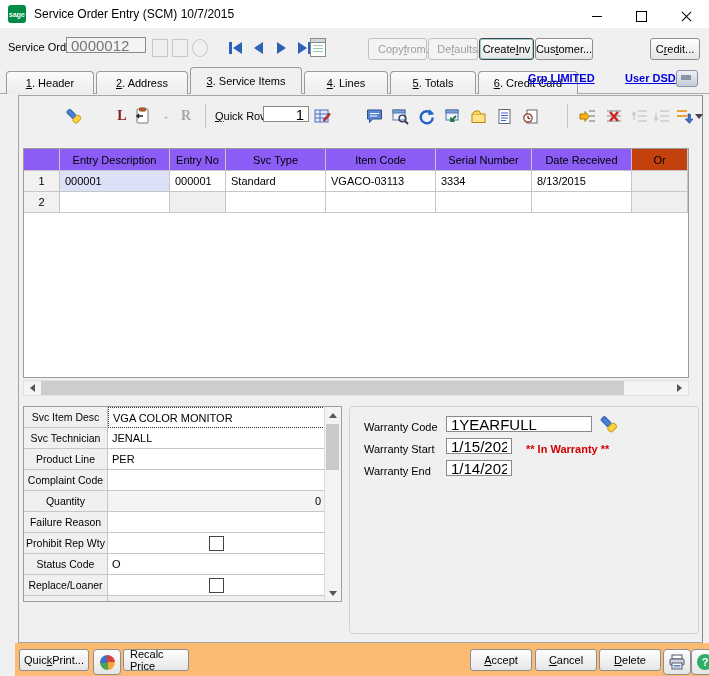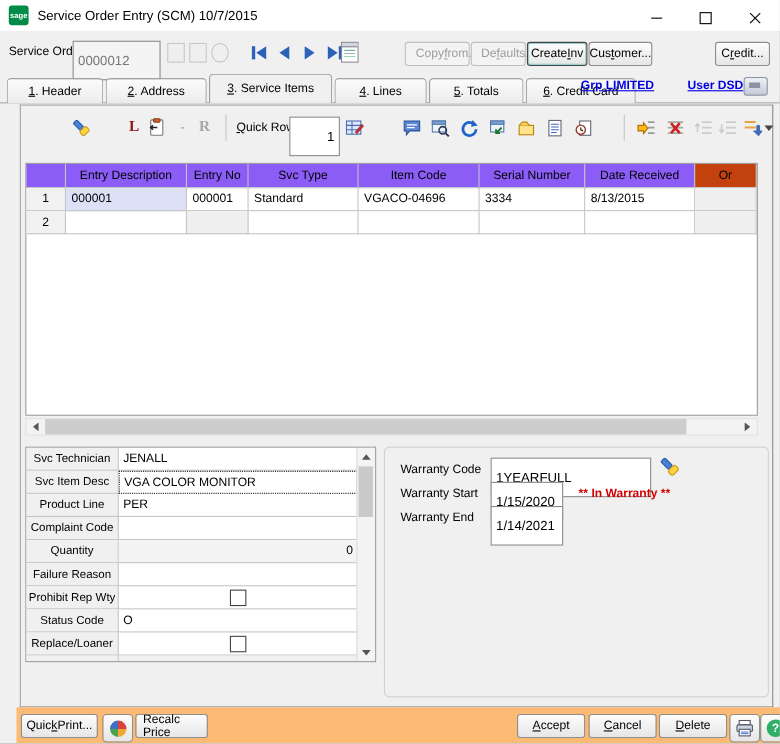--- a/index.html
+++ b/index.html
@@ -13,22 +13,22 @@
   .wincontrols{position:absolute;right:0;top:0;height:32px;display:flex;}
   .wbtn{width:45px;height:32px;display:flex;align-items:center;justify-content:center;}
   .min-glyph{width:10px;height:1px;background:#000;}
   .max-glyph{width:9px;height:9px;border:1px solid #000;}
   .x-glyph{position:relative;width:11px;height:11px;}
   .x-glyph i{position:absolute;left:-1px;top:5px;width:13px;height:1px;background:#000;display:block;}
   .x-glyph i:first-child{transform:rotate(45deg);} .x-glyph i:last-child{transform:rotate(-45deg);}
   
   .row1{position:absolute;left:0;top:32px;width:709px;height:32px;}
   .lbl{position:absolute;top:9px;}
-  .field{border:1px solid #8a8a8a;background:#fff;height:36px;box-sizing:border-box;
-         font-family:"Liberation Sans","DejaVu Sans",sans-serif;font-size:12px;padding:0 4px;}
+  .field{border:1px solid #8a8a8a;background:#fff;height:16px;box-sizing:border-box;
+         font-family:"Liberation Sans","DejaVu Sans",sans-serif;font-size:15px;padding:0 4px;}
   .so-field{position:absolute;left:66px;top:5px;width:80px;background:#f4f4f4;color:#777;}
   .ghost{position:absolute;top:7px;opacity:.33;}
   .gbox{width:14px;height:16px;border:1px solid #777;background:#eee;display:inline-block;}
   .navbtn{position:absolute;top:6px;width:20px;height:20px;display:flex;align-items:center;justify-content:center;gap:1px;}
   .tri-l{width:0;height:0;border-top:6px solid transparent;border-bottom:6px solid transparent;border-right:9px solid #2b62b8;}
   .tri-r{width:0;height:0;border-top:6px solid transparent;border-bottom:6px solid transparent;border-left:9px solid #2b62b8;}
   .navbar{width:3px;height:12px;background:#2b62b8;}
   .memo{position:absolute;left:310px;top:6px;width:14px;height:17px;background:#fff;border:1px solid #8a8a8a;}
   .memo::before{content:"";display:block;height:3px;background:#cfd6e2;border-bottom:1px solid #8a8a8a;}
   .memo::after{content:"";display:block;margin:2px 2px;height:8px;
@@ -309,21 +309,21 @@
         <div class="gc c4">Item Code</div>
         <div class="gc c5">Serial Number</div>
         <div class="gc c6">Date Received</div>
         <div class="gc c7" style="background:#c2410c">Or</div>
       </div>
       <div class="grow">
         <div class="gc c0 num">1</div>
         <div class="gc c1 sel">000001</div>
         <div class="gc c2">000001</div>
         <div class="gc c3">Standard</div>
-        <div class="gc c4">VGACO-04696</div>
+        <div class="gc c4">VGACO-03113</div>
         <div class="gc c5">3334</div>
         <div class="gc c6">8/13/2015</div>
         <div class="gc c7 ro"></div>
       </div>
       <div class="grow">
         <div class="gc c0 num">2</div>
         <div class="gc c1"></div>
         <div class="gc c2 ro"></div>
         <div class="gc c3"></div>
         <div class="gc c4"></div>
@@ -338,26 +338,26 @@
           <span class="tl"></span>
         </div>
       <div class="hthumb"></div>
       <div class="harrow" style="right:0">
           <span class="tr"></span>
         </div>
     </div>
 
     <div class="detail">
       <div class="drow">
+        <div class="dlab">Svc Item Desc</div>
+        <div class="dval focusd">VGA COLOR MONITOR</div>
+      </div>
+      <div class="drow">
         <div class="dlab">Svc Technician</div>
         <div class="dval">JENALL</div>
-      </div>
-      <div class="drow">
-        <div class="dlab">Svc Item Desc</div>
-        <div class="dval focusd">VGA COLOR MONITOR</div>
       </div>
       <div class="drow">
         <div class="dlab">Product Line</div>
         <div class="dval">PER</div>
       </div>
       <div class="drow">
         <div class="dlab">Complaint Code</div>
         <div class="dval"></div>
       </div>
       <div class="drow">

